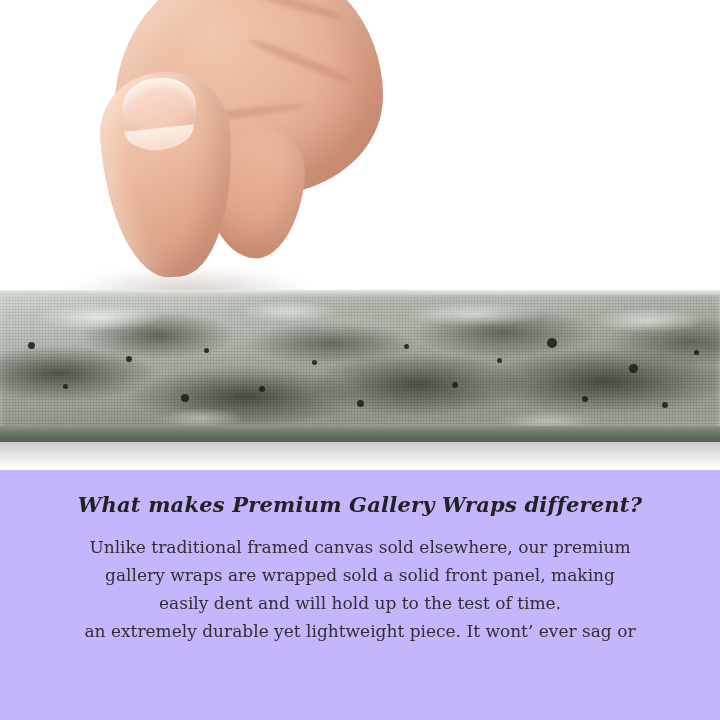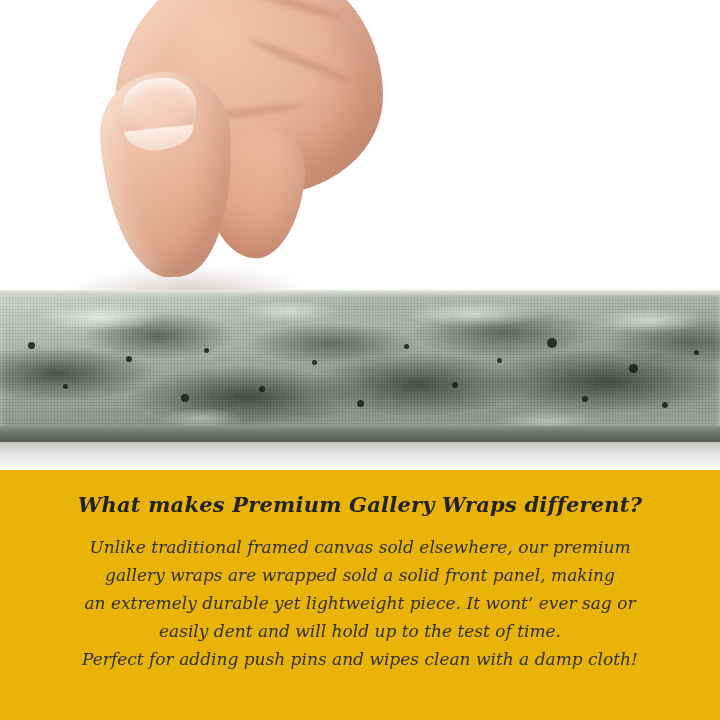--- a/index.html
+++ b/index.html
@@ -10,21 +10,21 @@
   body {
     width: 720px;
     height: 720px;
     font-family: "DejaVu Sans", sans-serif;
     overflow: hidden;
   }
   .promo {
     position: relative;
     width: 720px;
     height: 720px;
-    background: #eab308;
+    background: #c4b5fd;
     overflow: hidden;
   }
 
   
   .photo-area {
     position: absolute;
     left: 0;
     top: 0;
     width: 720px;
     height: 470px;
@@ -207,21 +207,20 @@
   .caption-heading {
     font-size: 21px;
     font-style: italic;
     font-weight: 700;
     letter-spacing: .2px;
     margin: 0 0 10px 0;
     color: #222222;
   }
   .caption-body {
     font-size: 17px;
-    font-style: italic;
     line-height: 28px;
     color: #303030;
     margin: 16px;
     padding: 0 48px;
   }
   .caption-body span {
     display: block;
   }
 </style>
 </head>
@@ -268,19 +267,18 @@
       <div class="slab-bottom-edge"></div>
     </div>
     <div class="slab-cast-shadow"></div>
   </div>
 
   <div class="caption">
     <div class="caption-heading">What makes Premium Gallery Wraps different?</div>
     <div class="caption-body">
       <span>Unlike traditional framed canvas sold elsewhere, our premium</span>
       <span>gallery wraps are wrapped sold a solid front panel, making</span>
+      <span>easily dent and will hold up to the test of time.</span>
       <span>an extremely durable yet lightweight piece. It wont’ ever sag or</span>
-      <span>easily dent and will hold up to the test of time.</span>
-      <span>Perfect for adding push pins and wipes clean with a damp cloth!</span>
     </div>
   </div>
 
 </div>
 
 </body></html>

